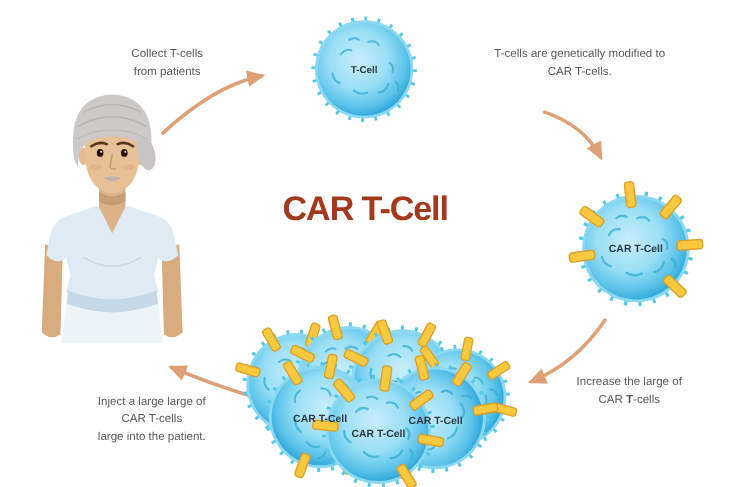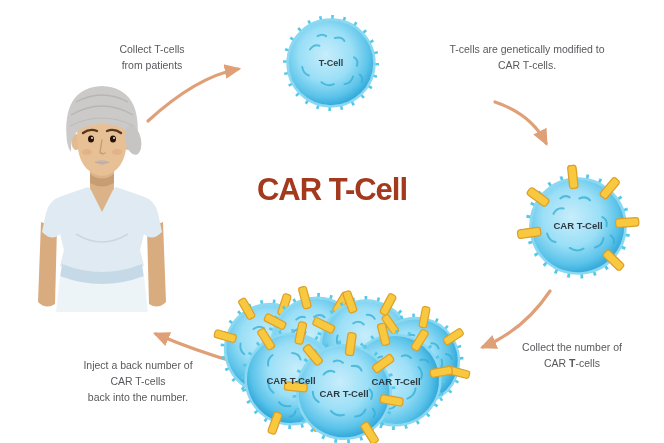--- a/index.html
+++ b/index.html
@@ -169,23 +169,23 @@
     <span>T-cells are genetically modified to</span><br>
     <span>CAR T-cells.</span>
   </div>
 
   <div class="note" style="left:82px;top:41px;width:140px;">
     <span>Collect T-cells</span><br>
     <span>from patients</span>
   </div>
 
   <div class="note" style="left:492px;top:339px;width:160px;">
-    <span>Collect the number of</span><br>
+    <span>Increase the large of</span><br>
     <span>CAR </span><span class="bold-t">T</span><span>-cells</span>
   </div>
 
   <div class="note" style="left:58px;top:357px;width:160px;">
-    <span>Inject a back number of</span><br>
+    <span>Inject a large large of</span><br>
     <span>CAR T-cells</span><br>
-    <span>back into the number.</span>
+    <span>large into the patient.</span>
   </div>
 
 </div>
 
 </body></html>

